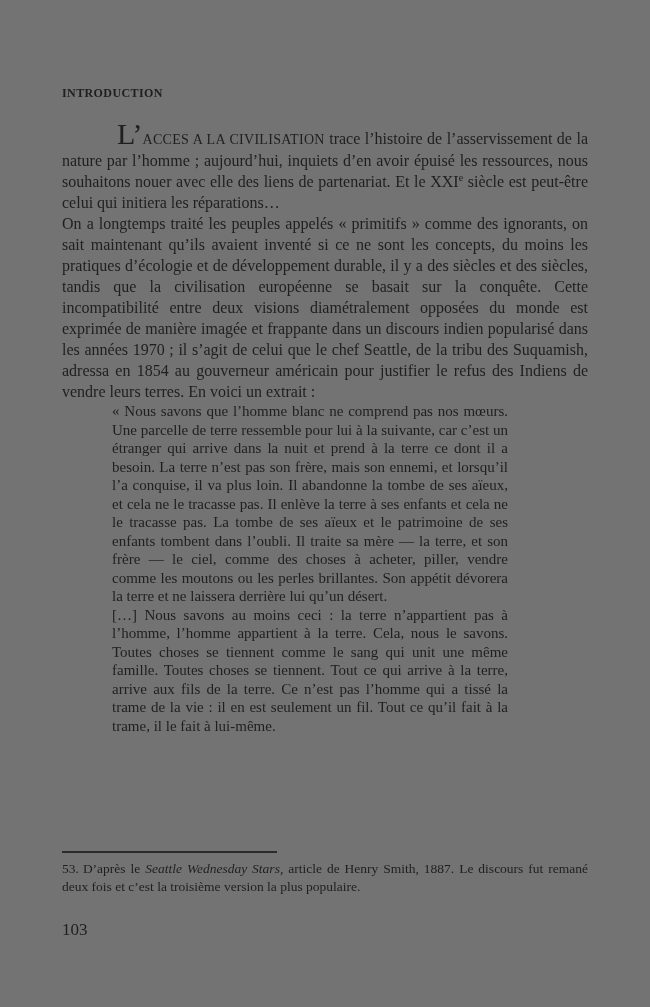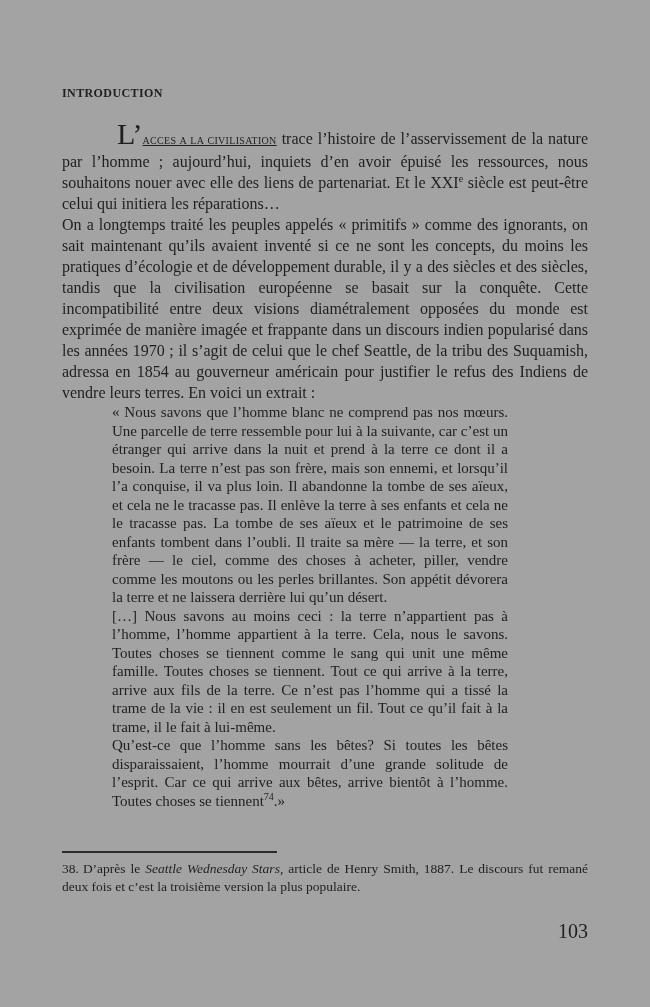--- a/index.html
+++ b/index.html
@@ -4,21 +4,21 @@
 <style>
   html, body {
     margin: 0;
     padding: 0;
     background: #ffffff;
   }
   .page {
     position: relative;
     width: 650px;
     height: 1007px;
-    background: #a3a3a3;
+    background: #737373;
     font-family: "Liberation Serif", "DejaVu Serif", serif;
     color: #1f1f1f;
     overflow: hidden;
   }
   .content {
     position: absolute;
     left: 62px;
     top: 86px;
     width: 526px;
   }
@@ -37,23 +37,22 @@
   .first-para {
     text-indent: 55px;
   }
   .para + .para {
   }
   .initial {
     font-size: 30px;
     line-height: 21px;
   }
   .smallcaps {
-    font-size: 10px;
+    font-size: 14px;
     letter-spacing: 0.3px;
-    text-decoration: underline;
   }
   sup.sup {
     font-size: 10px;
     line-height: 0;
     vertical-align: super;
   }
   .quote {
     margin: 0 0 0 50px;
     width: 396px;
     font-size: 15px;
@@ -84,43 +83,41 @@
     margin-right: 4px;
   }
   .italic {
     font-style: italic;
   }
   .page-number {
     position: absolute;
     left: 62px;
     top: 920px;
     width: 526px;
-    text-align: right;
-    font-size: 20px;
+    font-size: 17px;
   }
 </style>
 </head>
 <body>
 
 <div class="page">
   <div class="content">
 
     <div class="running-head">INTRODUCTION</div>
 
     <p class="para first-para"><span class="initial">L’</span><span class="smallcaps">ACCES A LA CIVILISATION</span><span> trace l’histoire de l’asservissement de la nature par l’homme ; aujourd’hui, inquiets d’en avoir épuisé les ressources, nous souhaitons nouer avec elle des liens de partenariat. Et le XXI</span><sup class="sup">e</sup><span> siècle est peut-être celui qui initiera les réparations…</span></p>
 
     <p class="para">On a longtemps traité les peuples appelés « primitifs » comme des ignorants, on sait maintenant qu’ils avaient inventé si ce ne sont les concepts, du moins les pratiques d’écologie et de développement durable, il y a des siècles et des siècles, tandis que la civilisation européenne se basait sur la conquête. Cette incompatibilité entre deux visions diamétralement opposées du monde est exprimée de manière imagée et frappante dans un discours indien popularisé dans les années 1970 ; il s’agit de celui que le chef Seattle, de la tribu des Suquamish, adressa en 1854 au gouverneur américain pour justifier le refus des Indiens de vendre leurs terres. En voici un extrait :</p>
 
     <div class="quote">
       <p>« Nous savons que l’homme blanc ne comprend pas nos mœurs. Une parcelle de terre ressemble pour lui à la suivante, car c’est un étranger qui arrive dans la nuit et prend à la terre ce dont il a besoin. La terre n’est pas son frère, mais son ennemi, et lorsqu’il l’a conquise, il va plus loin. Il abandonne la tombe de ses aïeux, et cela ne le tracasse pas. Il enlève la terre à ses enfants et cela ne le tracasse pas. La tombe de ses aïeux et le patrimoine de ses enfants tombent dans l’oubli. Il traite sa mère — la terre, et son frère — le ciel, comme des choses à acheter, piller, vendre comme les moutons ou les perles brillantes. Son appétit dévorera la terre et ne laissera derrière lui qu’un désert.</p>
       <p>[…] Nous savons au moins ceci : la terre n’appartient pas à l’homme, l’homme appartient à la terre. Cela, nous le savons. Toutes choses se tiennent comme le sang qui unit une même famille. Toutes choses se tiennent. Tout ce qui arrive à la terre, arrive aux fils de la terre. Ce n’est pas l’homme qui a tissé la trame de la vie : il en est seulement un fil. Tout ce qu’il fait à la trame, il le fait à lui-même.</p>
-      <p><span>Qu’est-ce que l’homme sans les bêtes? Si toutes les bêtes disparaissaient, l’homme mourrait d’une grande solitude de l’esprit. Car ce qui arrive aux bêtes, arrive bientôt à l’homme. Toutes choses se tiennent</span><sup class="sup">74</sup><span>.»</span></p>
     </div>
 
   </div>
 
   <div class="footnote-block">
     <div class="footnote-rule"></div>
-    <div class="footnote-text"><span class="footnote-num">38.</span><span>D’après le </span><span class="italic">Seattle Wednesday Stars,</span><span> article de Henry Smith, 1887. Le discours fut remané deux fois et c’est la troisième version la plus populaire.</span></div>
+    <div class="footnote-text"><span class="footnote-num">53.</span><span>D’après le </span><span class="italic">Seattle Wednesday Stars,</span><span> article de Henry Smith, 1887. Le discours fut remané deux fois et c’est la troisième version la plus populaire.</span></div>
   </div>
 
   <div class="page-number">103</div>
 </div>
 
 </body></html>

